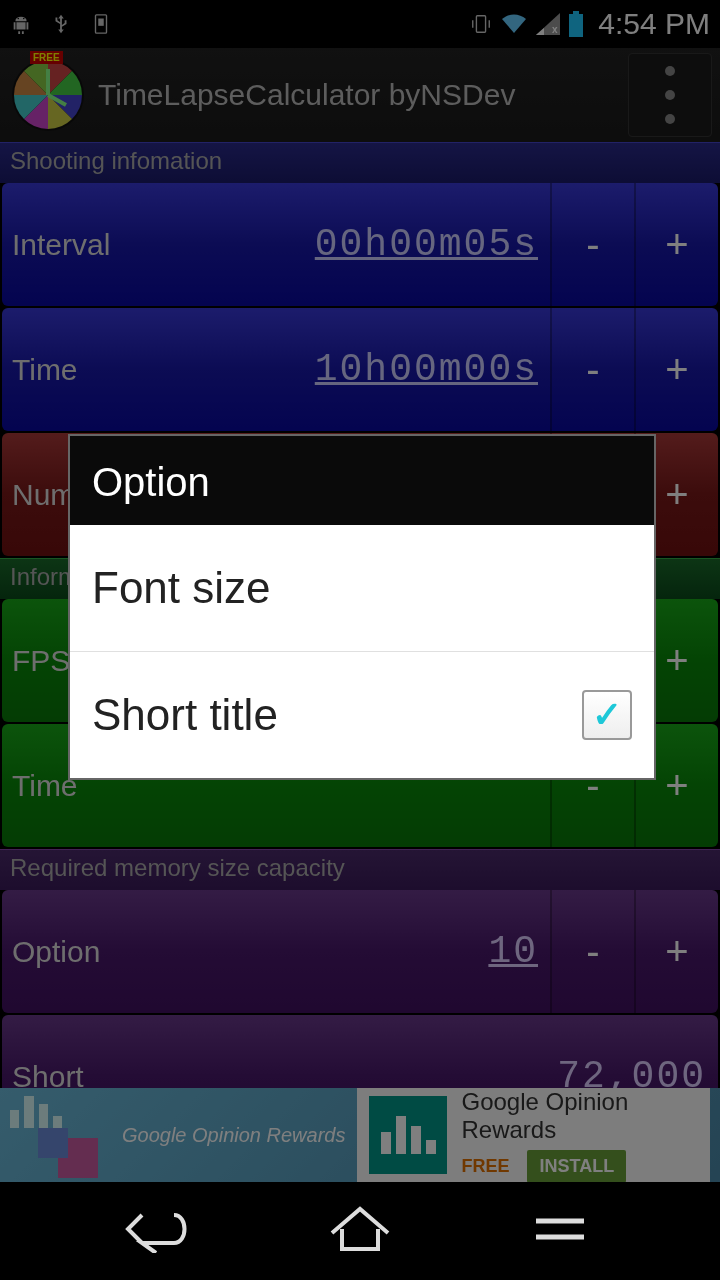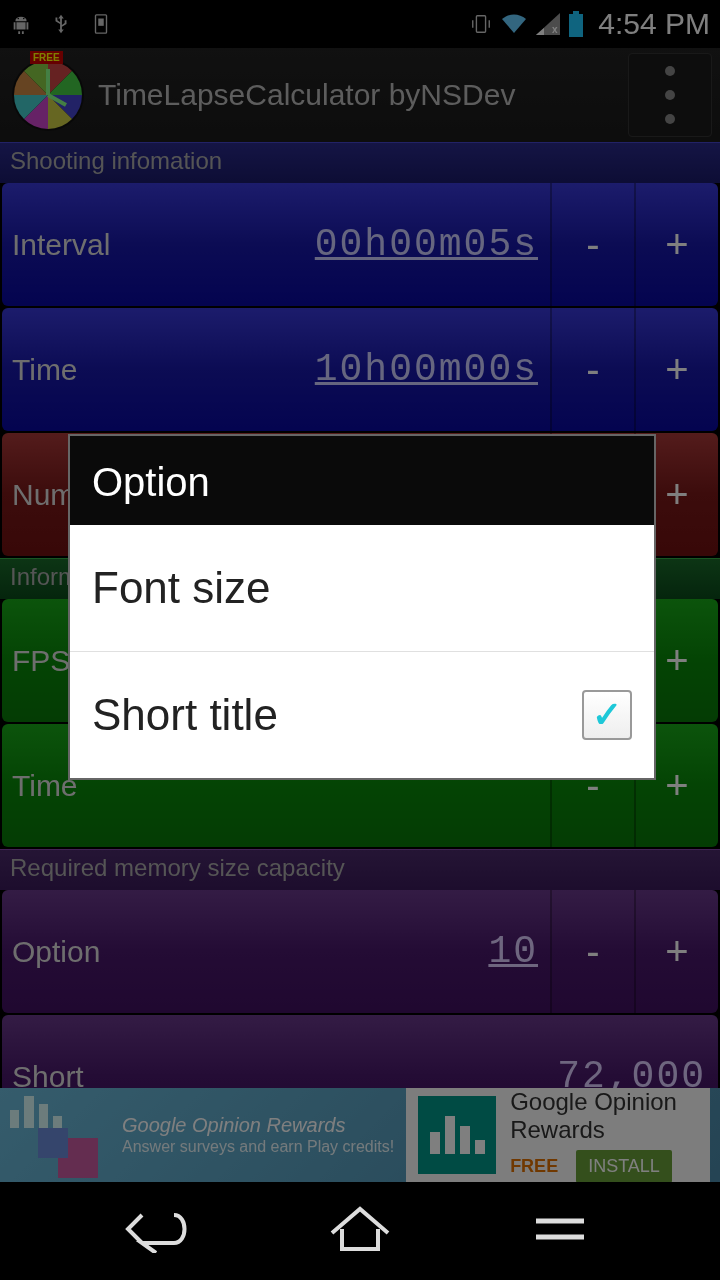--- a/index.html
+++ b/index.html
@@ -50,21 +50,21 @@
 .ad-mid-text { color: #fff; font-size: 20px; font-style: italic; line-height: 1.2; margin-left: 2px; }
 .ad-mid-text .sub { font-size: 16px; font-style: normal; color: #e8f4f8; }
 .ad-right-box { margin-left: 12px; background: #fafafa; flex: 1; height: 94px; display: flex; align-items: center; padding: 0 12px; }
 .ad-icon { width: 78px; height: 78px; background: #009688; display: flex; align-items: center; justify-content: center; }
 .ad-icon .bars { display: flex; align-items: flex-end; gap: 5px; }
 .ad-icon .bars span { width: 10px; background: #fff; }
 .ad-text { margin-left: 14px; flex: 1; }
 .ad-title { color: #333; font-size: 24px; }
 .ad-buttons { display: flex; gap: 18px; align-items: center; margin-top: 6px; }
 .ad-free { color: #e07000; font-size: 18px; font-weight: bold; }
-.ad-install { background: #689f38; color: #fff; font-size: 18px; padding: 6px 12px; border-radius: 2px; font-weight: normal; }
+.ad-install { background: #689f38; color: #fff; font-size: 18px; padding: 6px 12px; border-radius: 2px; font-weight: bold; }
 
 .nav-bar { position: absolute; bottom: 0; left: 0; right: 0; height: 98px; background: #000; display: flex; align-items: center; justify-content: space-around; padding: 0 60px; z-index: 30; }
 .nav-btn svg { width: 72px; height: 48px; }
 
 .free-badge { position: absolute; top: -4px; left: 22px; background: #c00; color: #ff0; font-size: 10px; padding: 1px 3px; font-weight: bold; z-index: 2; }
 </style>
 </head>
 <body>
 
 <div class="status-bar">
@@ -194,21 +194,20 @@
         <span style="height:18px"></span>
         <span style="height:32px"></span>
         <span style="height:24px"></span>
         <span style="height:12px"></span>
       </div>
     <div style="position:absolute;bottom:4px;left:48px;width:40px;height:40px;background:#c85aa0;"></div>
     <div style="position:absolute;bottom:24px;left:28px;width:30px;height:30px;background:#6a8ad8;"></div>
   </div>
   <div class="ad-mid-text">
     <div>Google Opinion Rewards</div>
-    <div class="sub">Answer surveys and earn Play credits!</div>
   </div>
   <div class="ad-right-box">
     <div class="ad-icon">
       <div class="bars">
           <span style="height:22px"></span>
           <span style="height:38px"></span>
           <span style="height:28px"></span>
           <span style="height:14px"></span>
         </div>
     </div>

